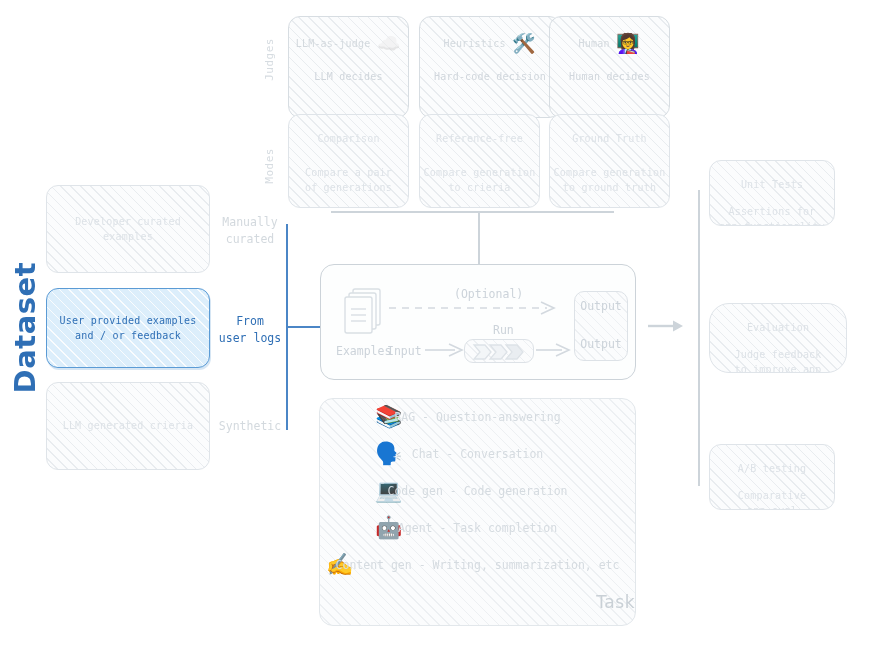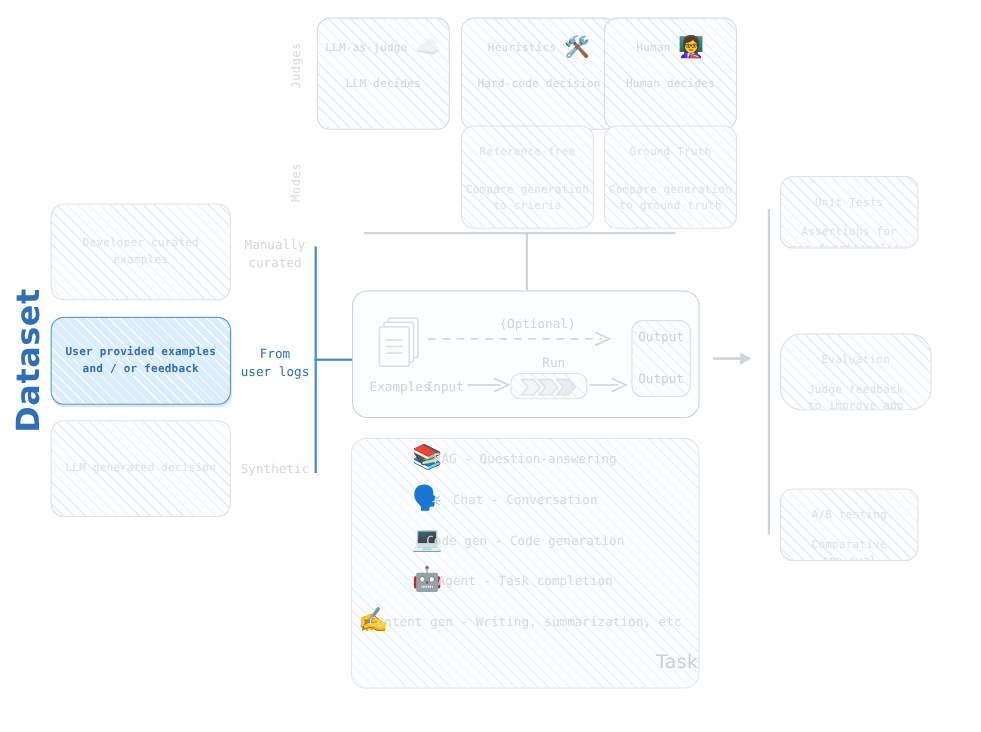--- a/index.html
+++ b/index.html
@@ -47,21 +47,21 @@
     border:1.6px solid #5b9bd5;
     background-color:#dceefb;
     background-image:repeating-linear-gradient(45deg,
         rgba(255,255,255,0.85) 0px,
         rgba(255,255,255,0.85) 1px,
         rgba(255,255,255,0) 1px,
         rgba(255,255,255,0) 7px);
     color:#2f6fb5;
     box-shadow:1px 2px 0 rgba(91,155,213,0.25);
   }
-  .card.hl .sub{color:#2f6fb5;margin-top:0;font-weight:bold;}
+  .card.hl .sub{color:#2f6fb5;margin-top:0;font-weight:normal;}
 
   
   .jcard{justify-content:flex-start;padding-top:17px;}
   .jcard .row{display:flex;align-items:center;justify-content:center;gap:7px;}
   .jcard .emoji{font-size:19px;line-height:1;filter:none;}
   .jcard .emoji.grey{filter:grayscale(1) opacity(.45);}
   .jcard .sub{margin-top:16px;}
 
   .mcard{justify-content:flex-start;padding-top:16px;}
   .mcard .sub{margin-top:18px;}
@@ -192,20 +192,25 @@
   </div>
 
   <div class="card jcard" style="left:549px;top:16px;width:121px;height:102px;">
     <div class="row">
       <span class="ttl">Human</span>
       <span class="emoji">👩‍🏫</span>
     </div>
     <div class="sub">Human decides</div>
   </div>
 
+  <div class="card mcard faint" style="left:288px;top:114px;width:121px;height:94px;">
+    <div class="ttl">Comparison</div>
+    <div class="sub">Compare a pair
+of generations</div>
+  </div>
 
   <div class="card mcard faint" style="left:419px;top:114px;width:121px;height:94px;">
     <div class="ttl">Reference-free</div>
     <div class="sub">Compare generation
 to crieria</div>
   </div>
 
   <div class="card mcard faint" style="left:549px;top:114px;width:121px;height:94px;">
     <div class="ttl">Ground Truth</div>
     <div class="sub">Compare generation
@@ -225,21 +230,21 @@
 curated</div>
 
   <div class="card hl" style="left:46px;top:288px;width:164px;height:80px;">
     <div class="sub">User provided examples
 and / or feedback</div>
   </div>
   <div class="tag blue" style="left:214px;top:313px;width:72px;">From
 user logs</div>
 
   <div class="card faint" style="left:46px;top:382px;width:164px;height:88px;">
-    <div class="sub" style="margin-top:0">LLM generated decision</div>
+    <div class="sub" style="margin-top:0">LLM generated crieria</div>
   </div>
   <div class="tag" style="left:214px;top:418px;width:72px;">Synthetic</div>
 
   <div class="vline" style="left:286px;top:224px;height:206px;"></div>
   <div class="hline" style="left:286px;top:326px;width:36px;"></div>
 
   <div id="pipeline" style="left:320px;top:264px;width:316px;height:116px;">
 
     <div class="pl-doc" style="left:20px;top:22px;">
       <svg width="48" height="54" viewBox="0 0 48 54" aria-hidden="true">

